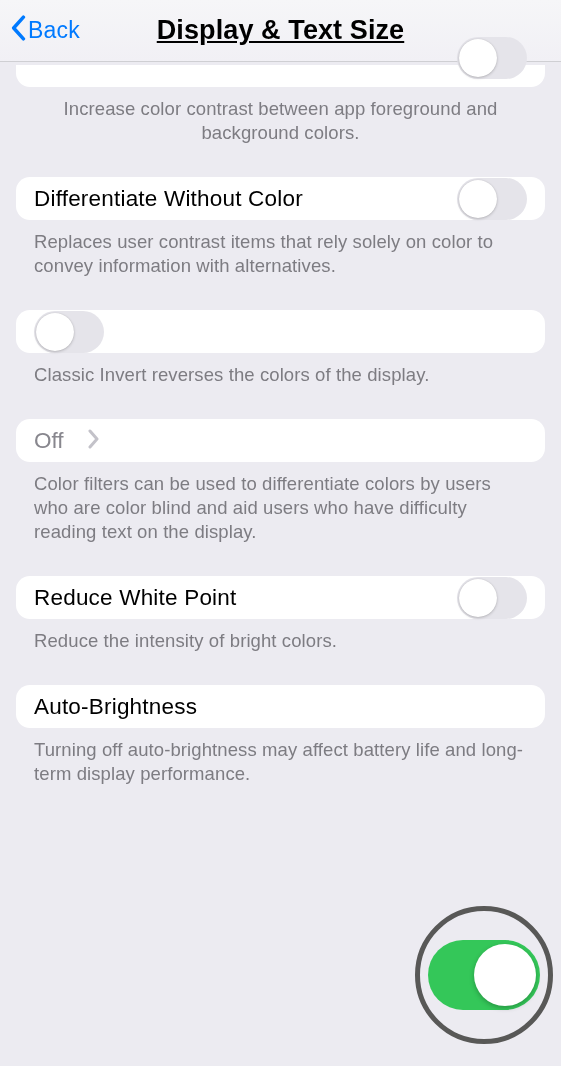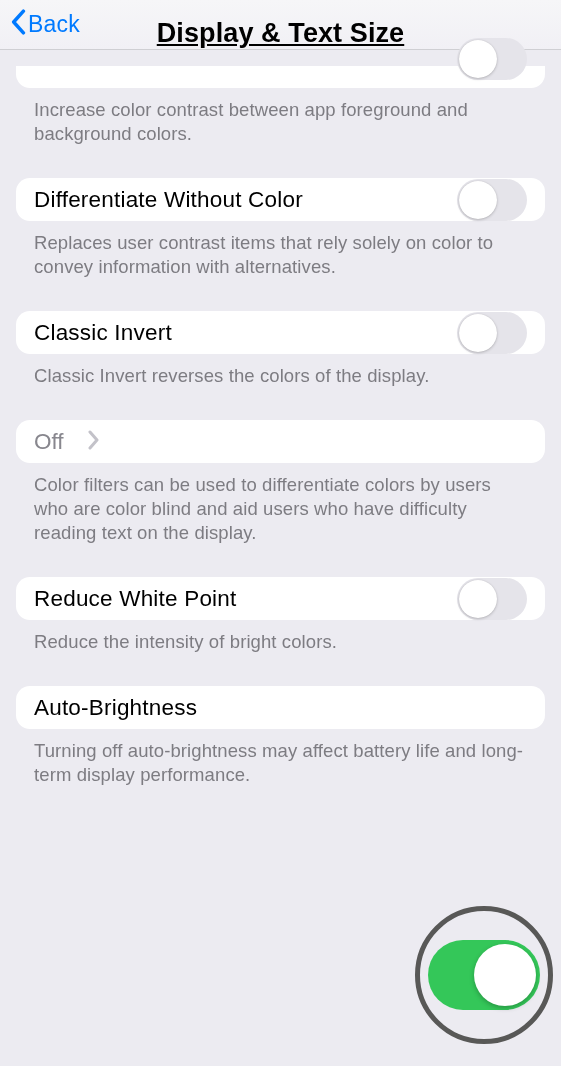--- a/index.html
+++ b/index.html
@@ -5,25 +5,25 @@
     * { margin: 0; padding: 0; box-sizing: border-box; }
     body {
       width: 561px;
       height: 1066px;
       background: #ecebf1;
       font-family: -apple-system, 'Helvetica Neue', Helvetica, Arial, sans-serif;
       overflow: hidden;
       position: relative;
     }
     .nav {
-      height: 50px;
+      height: 62px;
       background: linear-gradient(to bottom, #f6f6f8, #f1f0f5);
       border-bottom: 1px solid #cfcfd3;
       display: flex;
-      align-items: flex-end;
+      align-items: center;
       position: relative;
     }
     .back {
       display: flex;
       align-items: center;
       position: absolute;
       left: 10px;
       top: 0;
       height: 100%;
       color: #007aff;
@@ -123,21 +123,21 @@
     .big-toggle-on .bknob {
       position: absolute;
       width: 62px;
       height: 62px;
       background: #fff;
       border-radius: 50%;
       top: 4px;
       right: 4px;
       box-shadow: 0 2px 5px rgba(0,0,0,0.25);
     }
-    .group-first { margin-top: 16px; }
+    .group-first { margin-top: 3px; text-align: center; }
   </style>
 </head>
 <body>
 
 <div class="nav">
   <div class="back">
     <span>
       <svg width="16" height="26" viewBox="0 0 14 24" fill="none">
           <path d="M12 2 L3 12 L12 22" stroke="#007aff" stroke-width="3.2" stroke-linecap="round" stroke-linejoin="round"></path>
         </svg>
@@ -166,21 +166,20 @@
       <div class="toggle off">
           <div class="knob"></div>
         </div>
     </div>
     <div class="footer">Replaces user contrast items that rely solely on color to convey information with alternatives.</div>
   </div>
 
 
   <div class="group">
     <div class="cell">
-      <div class="cell-label">Classic Invert</div>
       <div class="toggle off">
           <div class="knob"></div>
         </div>
     </div>
     <div class="footer">Classic Invert reverses the colors of the display.</div>
   </div>
 
   <div class="group">
     <div class="cell">
       <div class="right-side">

